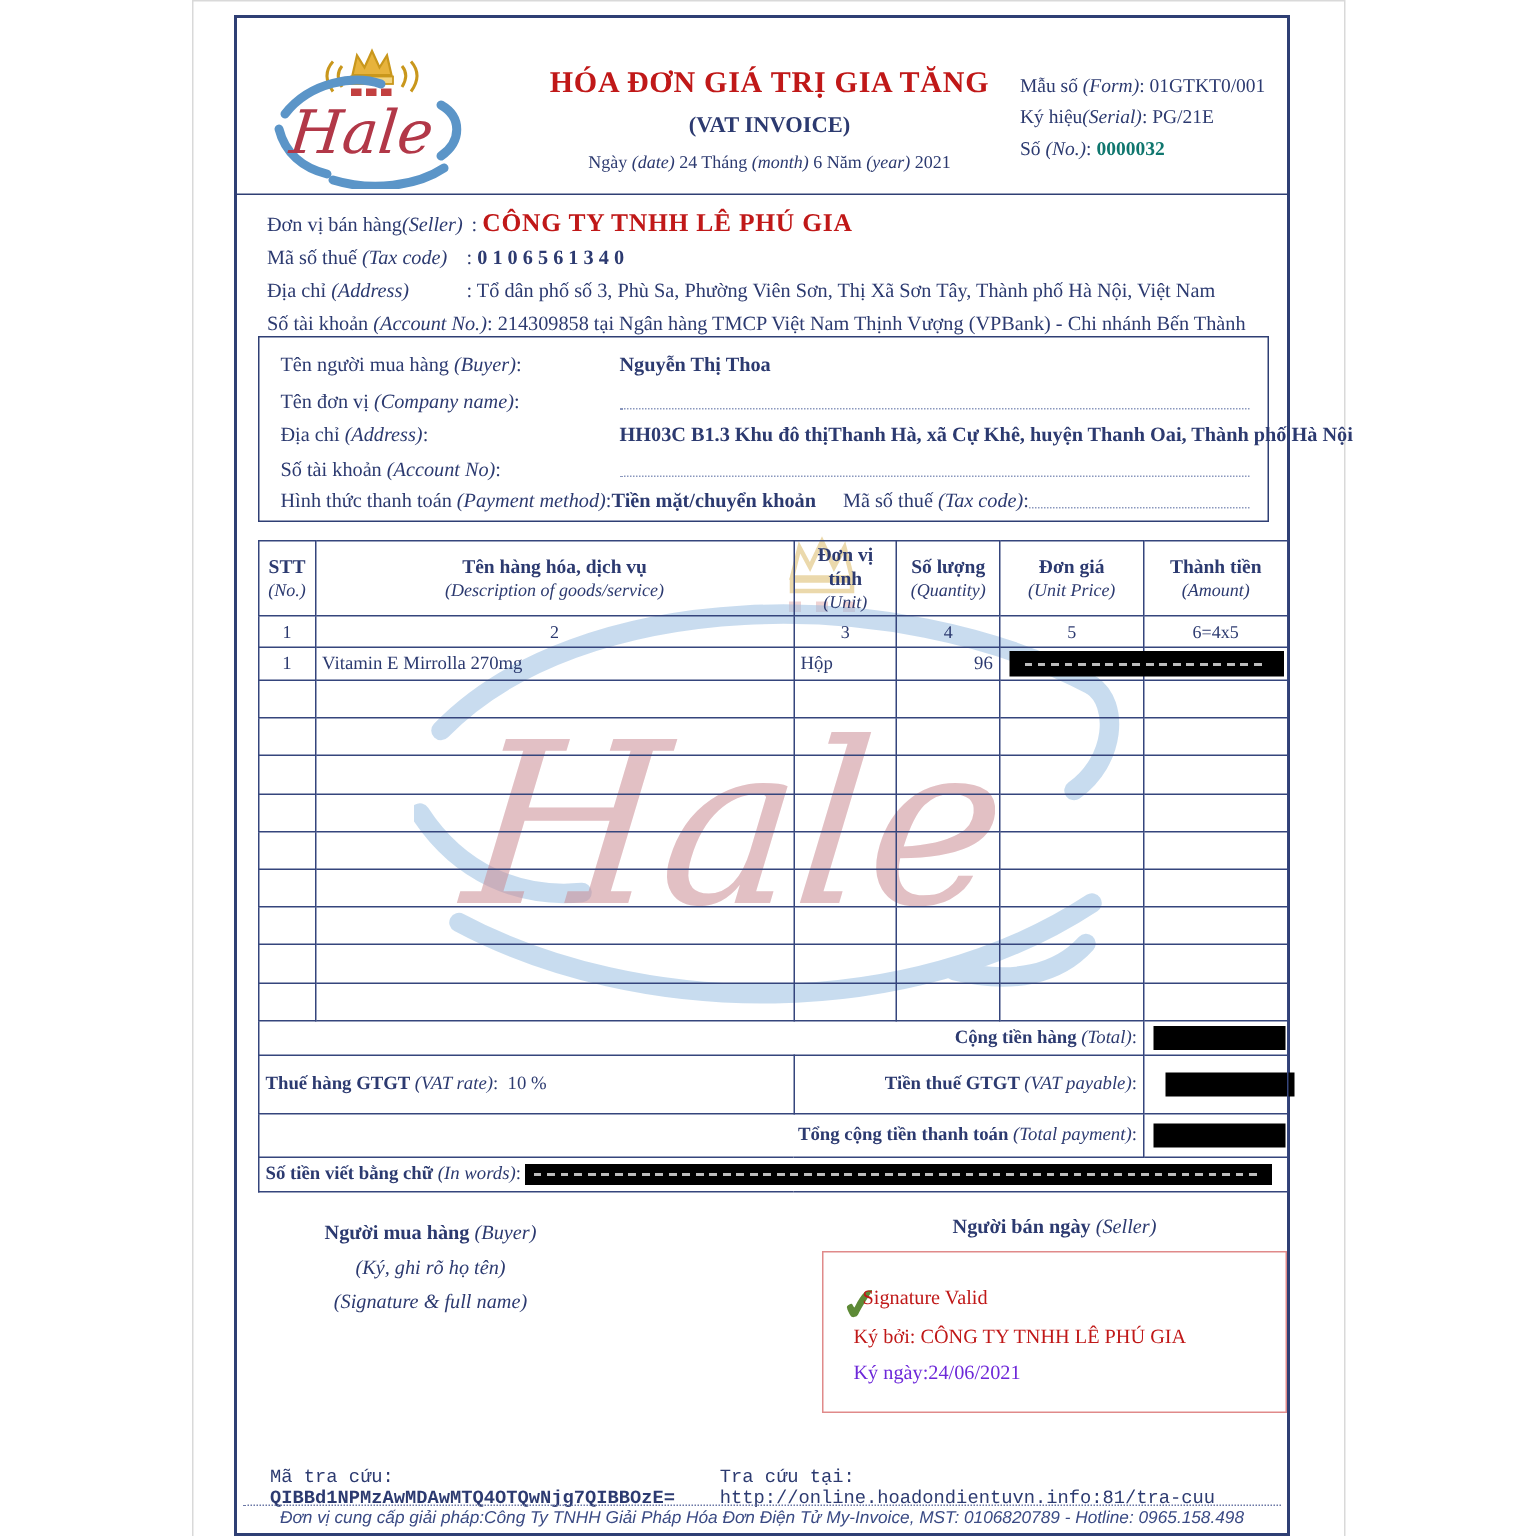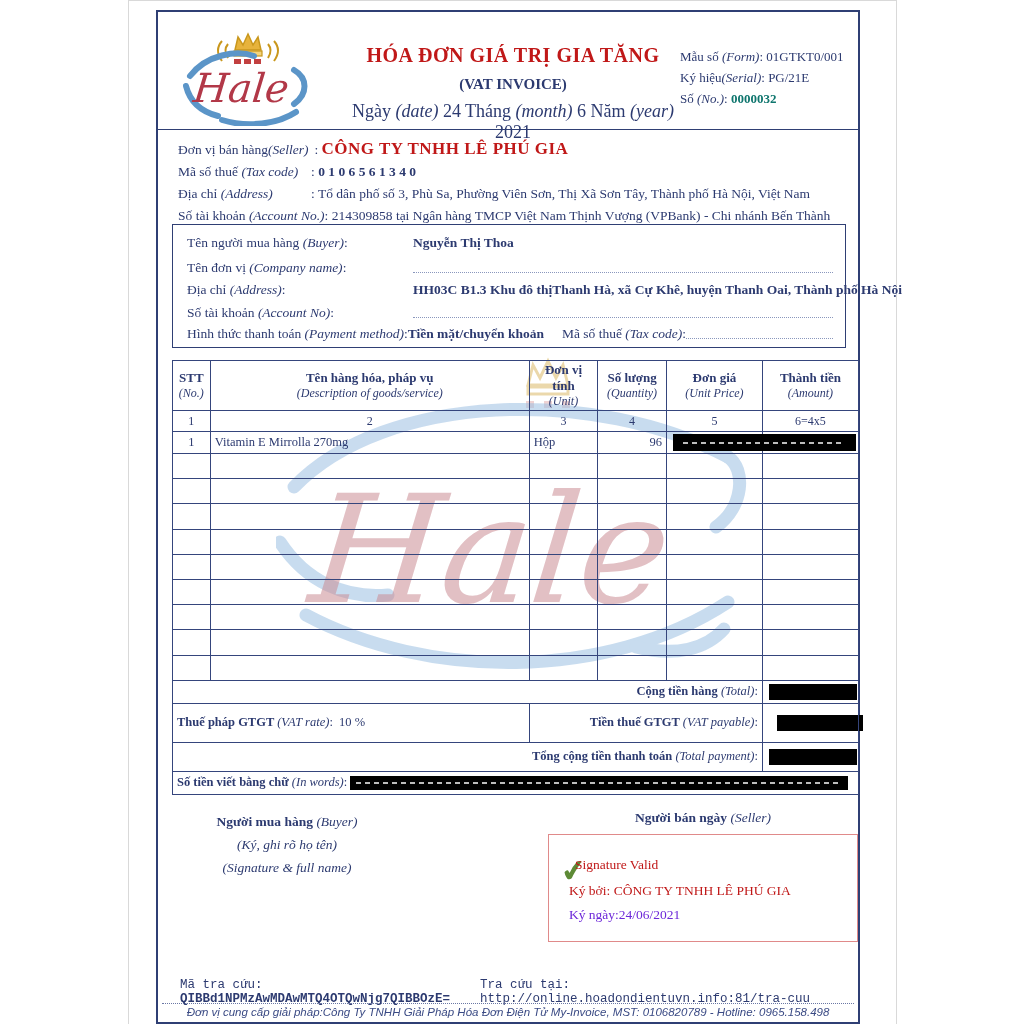--- a/index.html
+++ b/index.html
@@ -12,21 +12,21 @@
   .red{color:#0f766e;}
   .b{font-weight:bold;}
   .i{font-style:italic;}
   .center{text-align:center;}
 
   
   .logo-box{left:24px;top:12px;width:132px;height:102px;}
   .title-block{left:190px;top:32px;width:330px;text-align:center;}
   .inv-title{font-size:20px;font-weight:bold;color:#c01818;letter-spacing:.5px;}
   .inv-sub{font-size:15px;font-weight:bold;margin-top:9px;}
-  .inv-date{font-size:18px;margin-top:8px;}
+  .inv-date{font-size:12px;margin-top:8px;}
   .meta-block{left:522px;top:34px;width:176px;font-size:13px;line-height:21px;}
   .header-rule{left:0;top:117px;width:700px;border-top:1.5px solid #2f3f74;}
 
   
   .seller{left:20px;top:126px;width:664px;font-size:13.5px;line-height:22px;}
   .lab{display:inline-block;min-width:133px;}
   .seller-company{font-size:17px;font-weight:bold;color:#c01818;letter-spacing:.5px;}
 
   
   .buyer-box{left:14px;top:212px;width:672px;height:122px;border:1.5px solid #2f3f74;
@@ -173,21 +173,21 @@
         <col style="width:14%">
         <col style="width:14%">
     </colgroup>
     <thead>
       <tr>
         <th>
             <div class="h-vi">STT</div>
             <div class="h-en">(No.)</div>
           </th>
         <th>
-            <div class="h-vi">Tên hàng hóa, pháp vụ</div>
+            <div class="h-vi">Tên hàng hóa, dịch vụ</div>
             <div class="h-en">(Description of goods/service)</div>
           </th>
         <th>
             <div class="h-vi">Đơn vị tính</div>
             <div class="h-en">(Unit)</div>
           </th>
         <th>
             <div class="h-vi">Số lượng</div>
             <div class="h-en">(Quantity)</div>
           </th>
@@ -303,21 +303,21 @@
     </tr>
   </tbody>
     <tbody>
       <tr class="totalrow">
         <td colspan="5" class="t-right"><span class="b">Cộng tiền hàng </span><span class="i">(Total)</span><span>:</span></td>
         <td>
             <div class="redact" style="width:88px;margin-left:2px;"></div>
           </td>
       </tr>
       <tr class="vatrow">
-        <td colspan="2"><span class="b">Thuế pháp GTGT </span><span class="i">(VAT rate)</span><span>:</span>&nbsp;&nbsp;<span>10 %</span></td>
+        <td colspan="2"><span class="b">Thuế hàng GTGT </span><span class="i">(VAT rate)</span><span>:</span>&nbsp;&nbsp;<span>10 %</span></td>
         <td colspan="3" class="t-right"><span class="b">Tiền thuế GTGT </span><span class="i">(VAT payable)</span><span>:</span></td>
         <td>
             <div class="redact" style="width:86px;margin-left:10px;"></div>
           </td>
       </tr>
       <tr class="totalrow">
         <td colspan="5" class="t-right" style="height:26px;"><span class="b">Tổng cộng tiền thanh toán </span><span class="i">(Total payment)</span><span>:</span></td>
         <td>
             <div class="redact" style="width:88px;margin-left:2px;"></div>
           </td>

